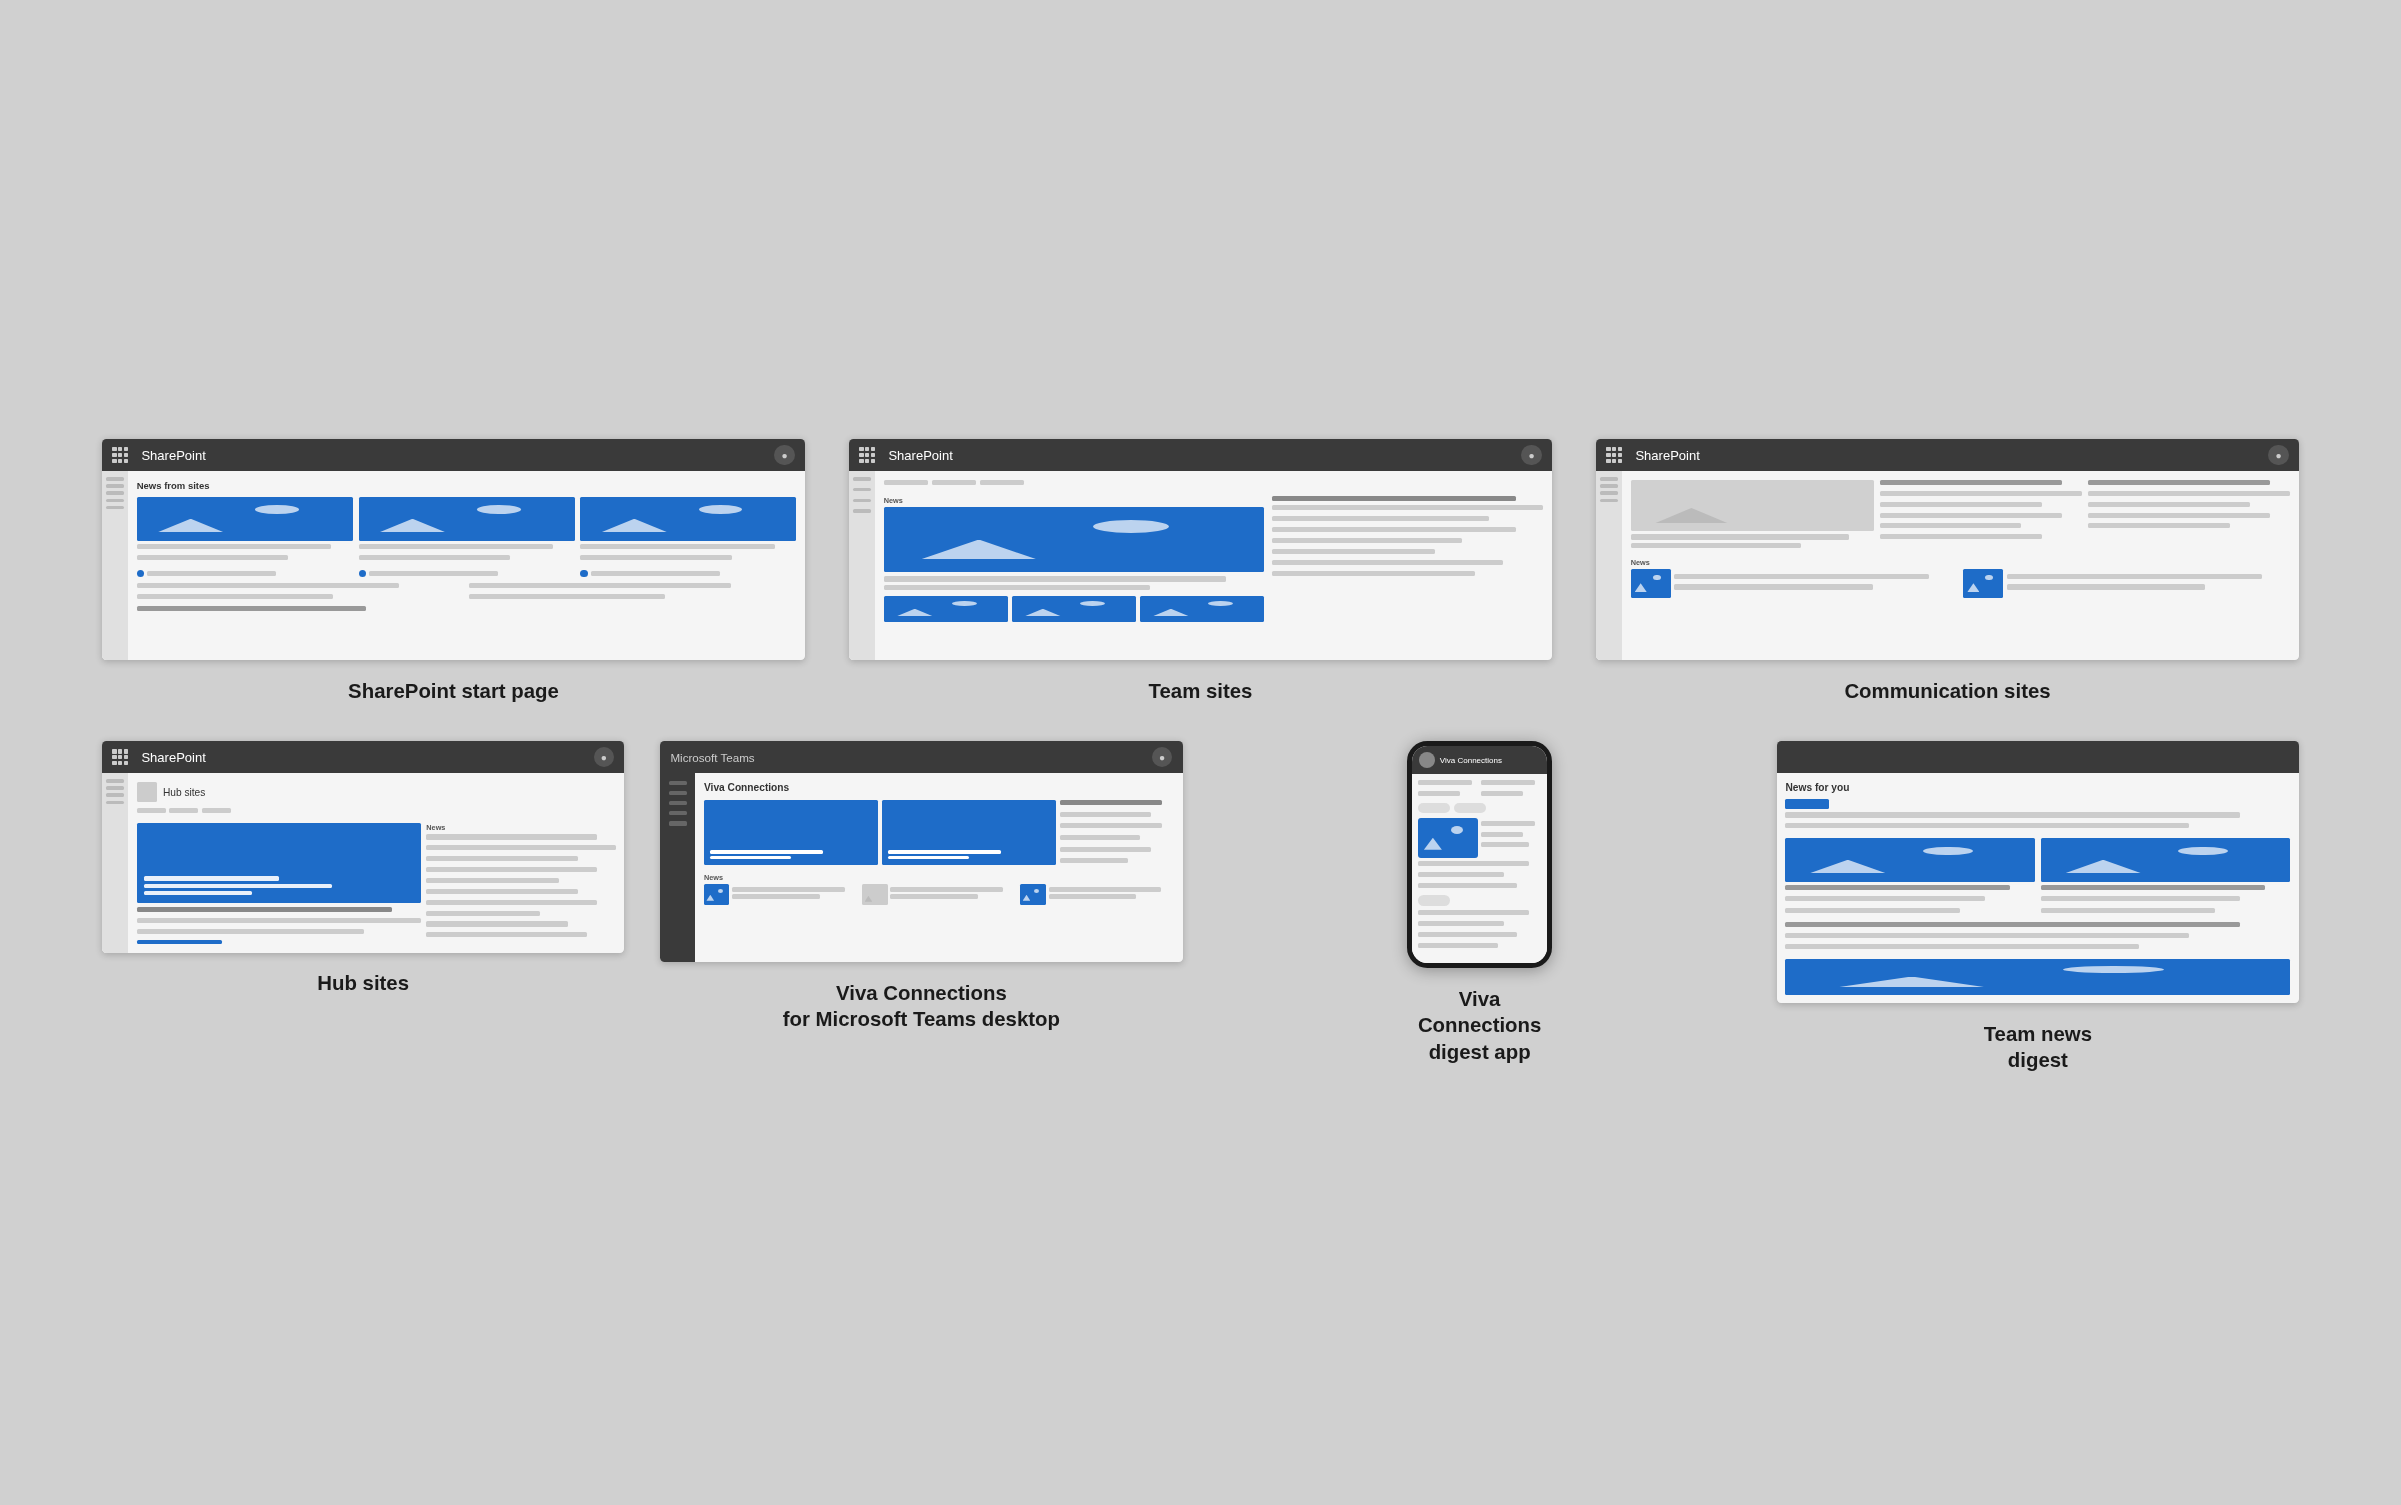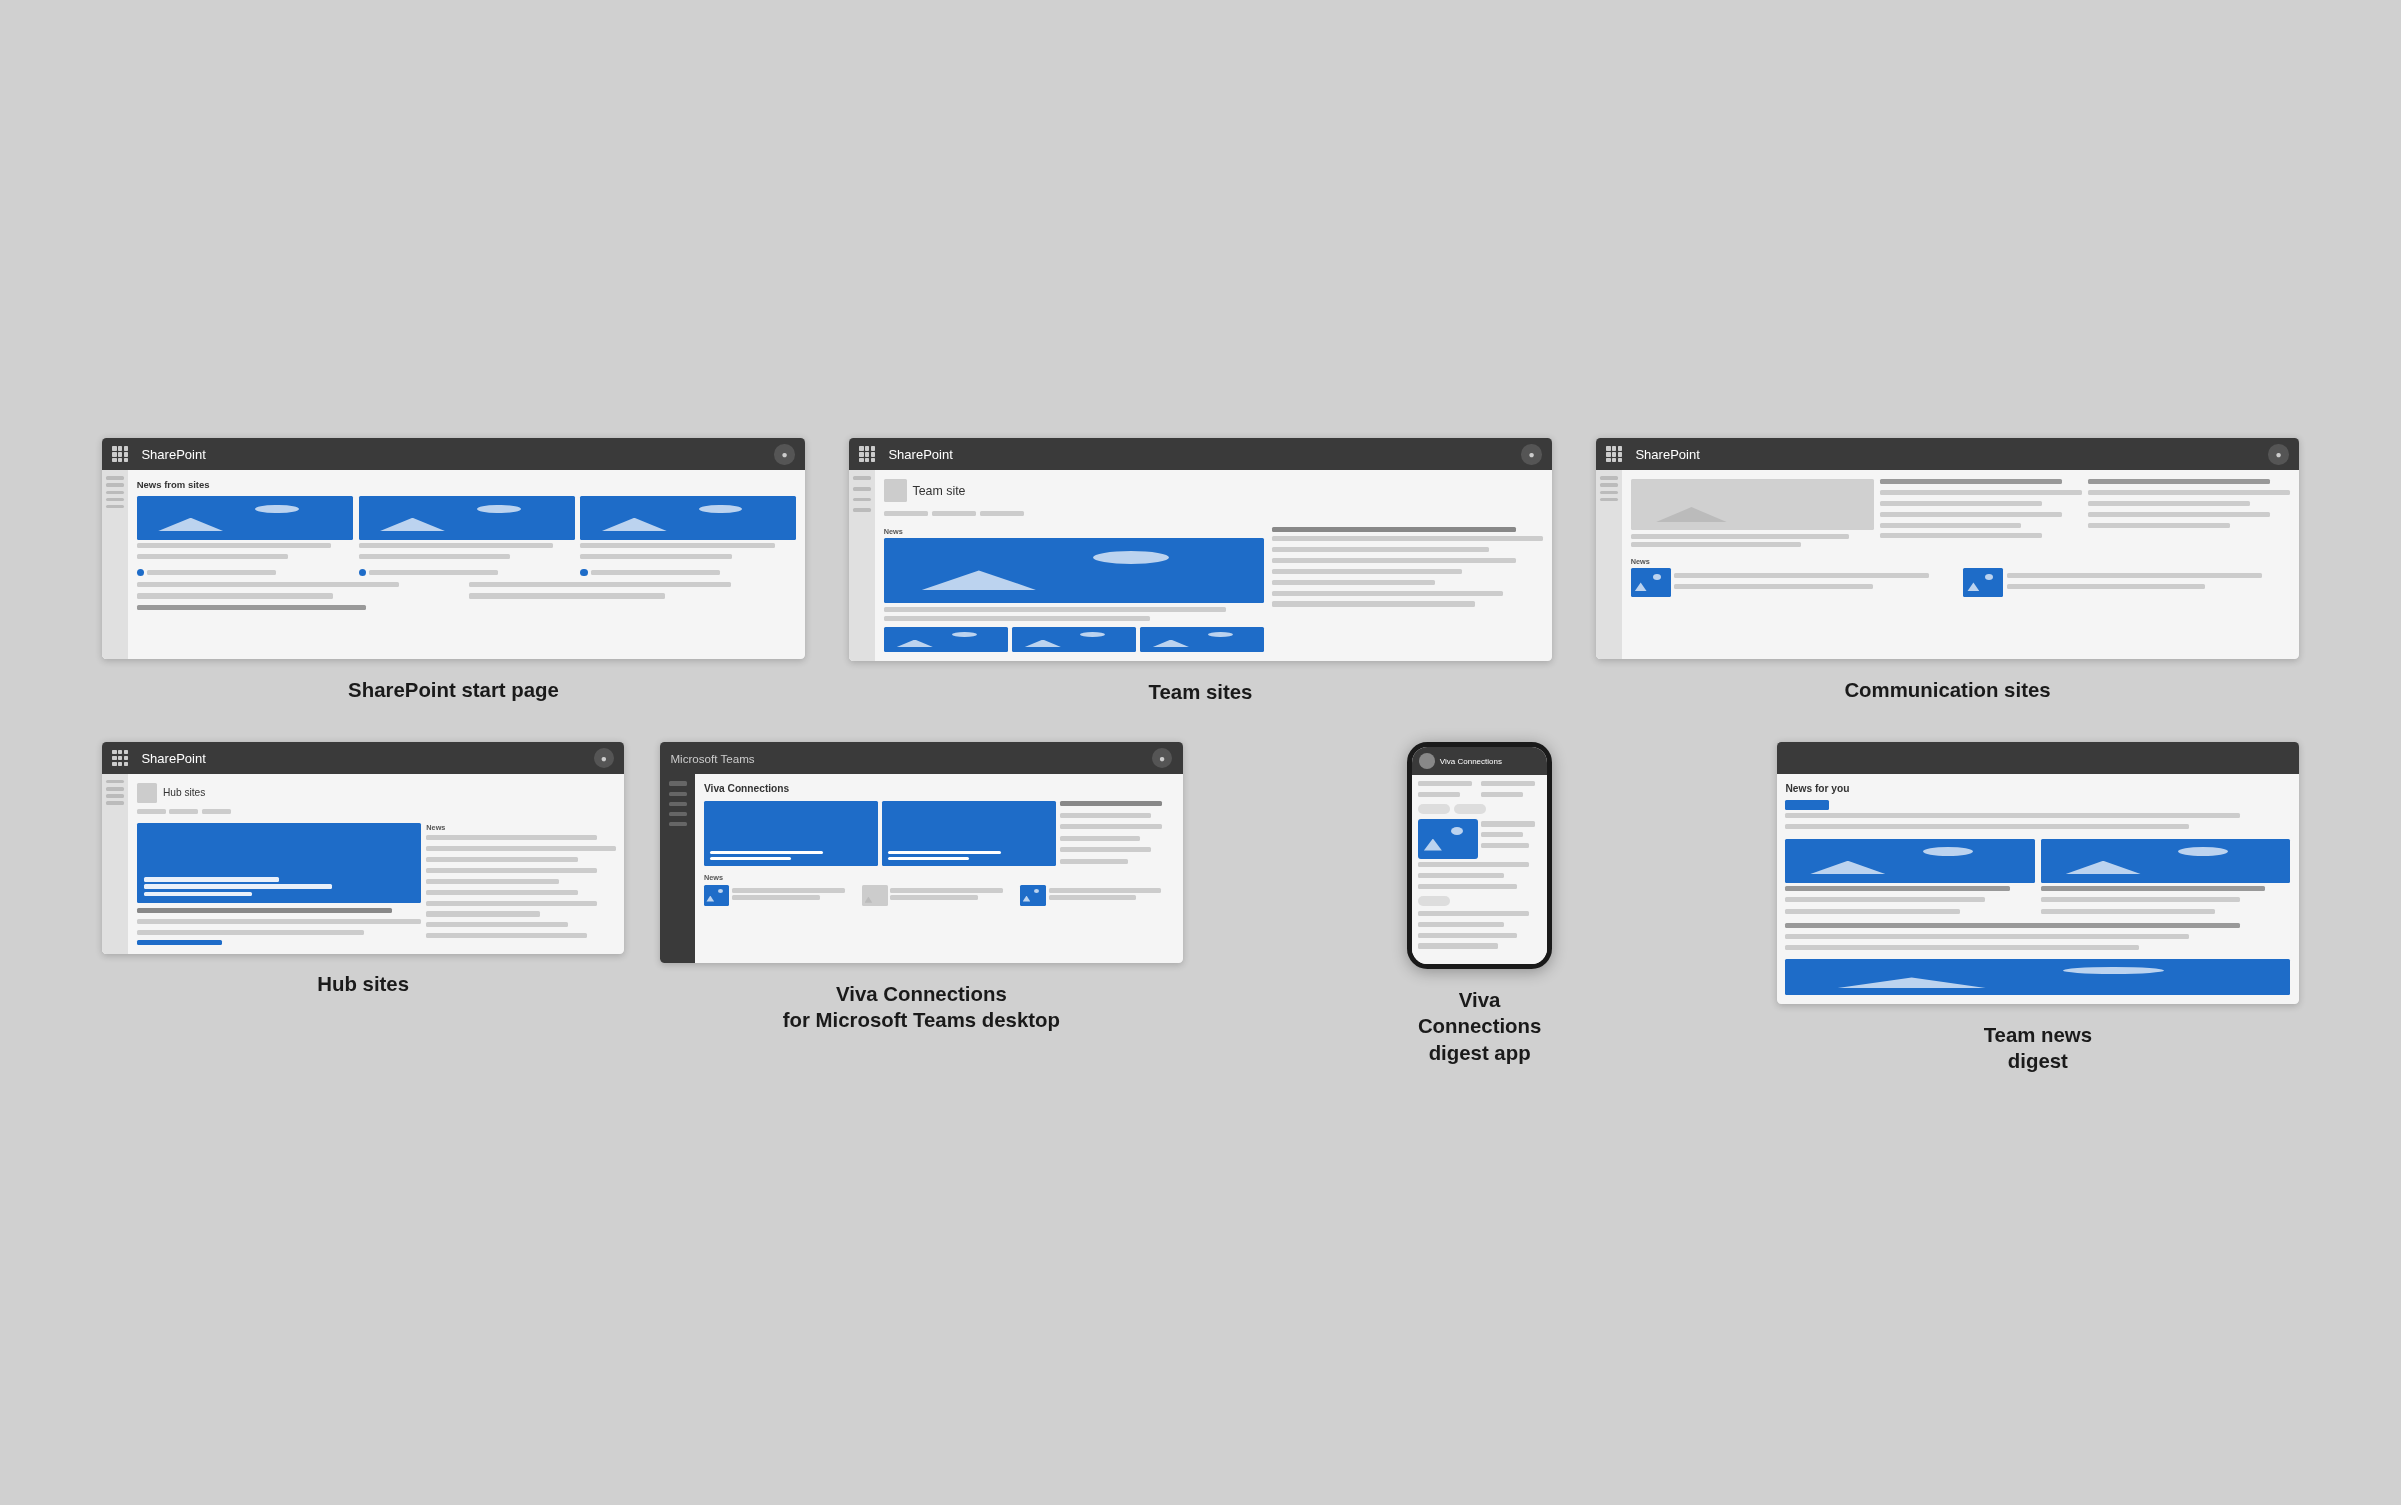--- a/index.html
+++ b/index.html
@@ -397,24 +397,20 @@
         </div>
         <div class="sp2-content">
           <div class="sp2-sidebar">
             <div style="background:#bbb;width:100%;height:3.6px;border-radius:1.5px;margin-bottom:3.6px;"></div>
             <div style="background:#bbb;width:100%;height:3.6px;border-radius:1.5px;margin-bottom:3.6px;"></div>
             <div style="background:#bbb;width:100%;height:3.6px;border-radius:1.5px;margin-bottom:3.6px;"></div>
             <div style="background:#bbb;width:100%;height:3.6px;border-radius:1.5px;"></div>
           </div>
           <div class="sp2-main">
 
-            <div style="display:flex;align-items:center;gap:5.8px;margin-bottom:8.7px;">
-              <div style="width:23px;height:23px;background:#ccc;border-radius:1.5px;"></div>
-              <span style="font-size:12.4px;font-weight:400;color:#333;">Team site</span>
-            </div>
 
             <div style="display:flex;gap:4.4px;margin-bottom:7.3px;">
               <div class="bar" style="width:44px;"></div>
               <div class="bar" style="width:44px;"></div>
               <div class="bar" style="width:44px;"></div>
             </div>
 
             <div style="display:flex;gap:7.3px;">
               <div style="flex:1.4;">
                 <div class="news-tag">News</div>

